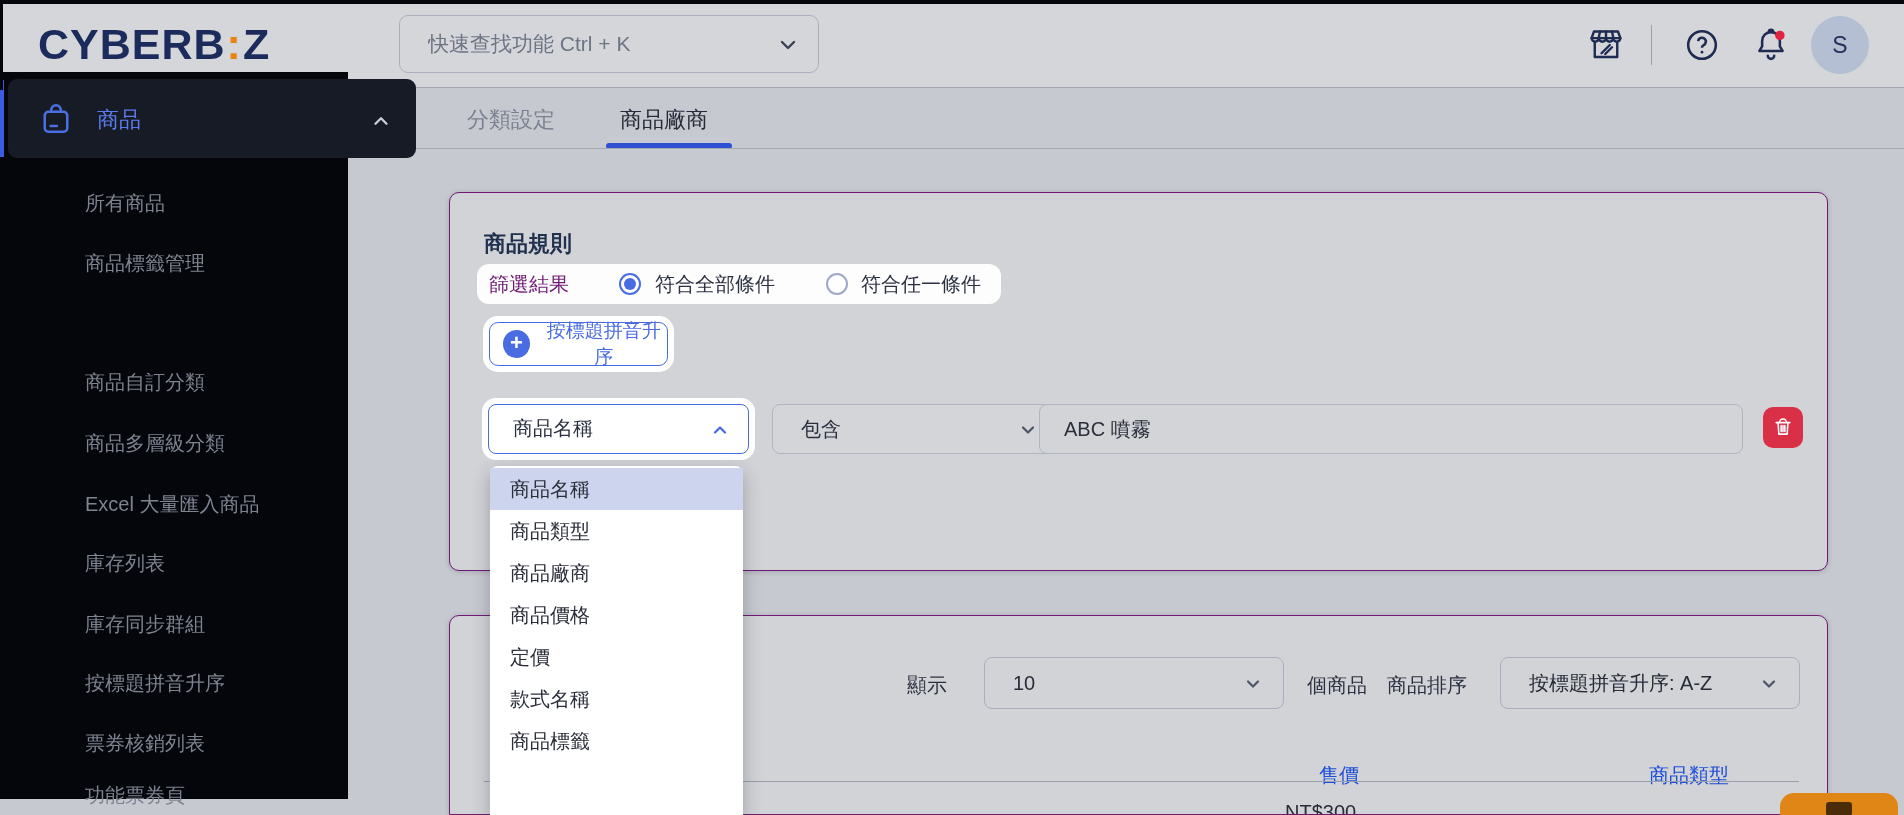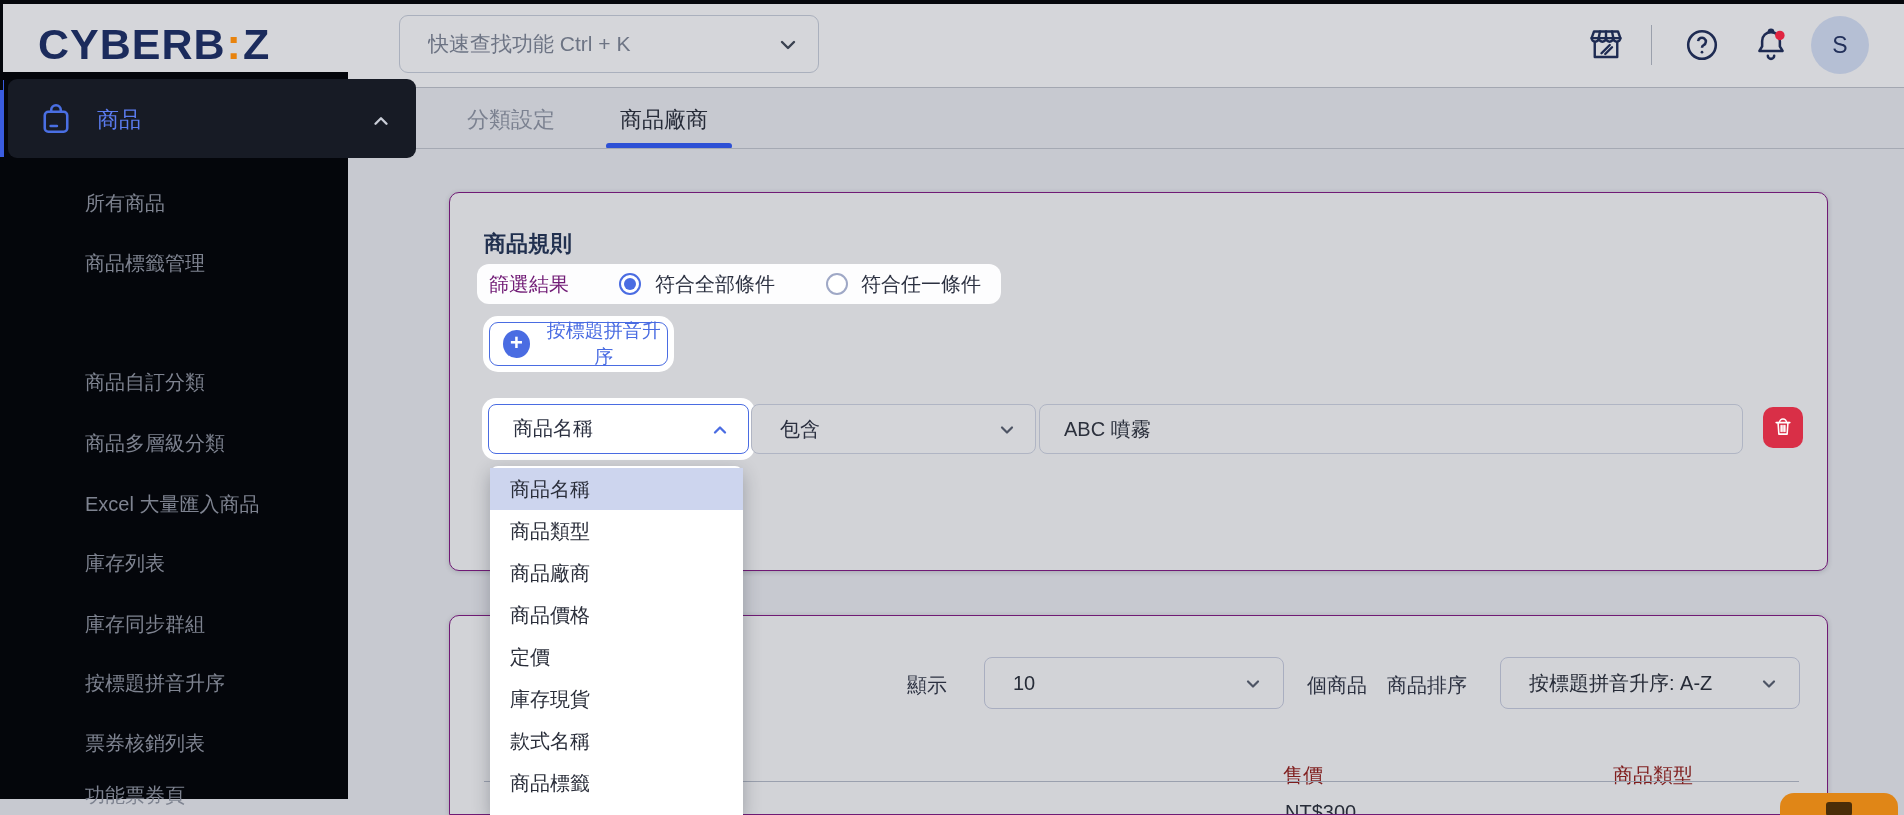--- a/index.html
+++ b/index.html
@@ -71,21 +71,21 @@
              display:flex; align-items:center; padding-left:13px; cursor:pointer; }
   .add-btn .plus { width:28px; height:28px; border-radius:50%; background:#4a6ce2; color:#fff;
              font-size:22px; font-weight:700; text-align:center; line-height:26px; }
   .add-btn .lbl { margin-left:11px; font-size:19px; color:#4a6ce2; }
   .field { position:absolute; top:211px; height:50px; border-radius:8px; font-size:20px;
            color:#2b3040; cursor:pointer; }
   .select-open { left:38px; width:261px; background:#fff; border:1.5px solid #4a6ce2;
                  box-shadow:0 0 0 6px #ffffff; }
   .select-open .val { position:absolute; left:24px; top:0; line-height:47px; }
   .select-plain { background:#d4d5d9; border:1px solid #b0b5c4; }
-  .op-select { left:301px; width:285px; }
+  .op-select { left:322px; width:285px; }
   .op-select .val { position:absolute; left:28px; top:0; line-height:48px; }
   .field .chev { position:absolute; right:18px; top:15px; }
   .value-input { position:absolute; left:589px; top:211px; width:704px; height:50px;
                  background:#d3d4d8; border:1px solid #b0b5c4; border-radius:8px; }
   .value-input input { position:absolute; left:24px; top:0; width:650px; height:48px; border:none;
                  outline:none; background:transparent; font-size:20px; color:#2b303c; font-family:inherit; }
   .trash-btn { position:absolute; left:1313px; top:214px; width:40px; height:41px;
                background:#d92f47; border:none; border-radius:10px; cursor:pointer; }
   .trash-btn svg { position:absolute; left:9px; top:9px; }
   
@@ -97,21 +97,21 @@
   .dropdown-panel .opt.highlight { background:#cdd5ee; }
   
   .ctrl-label { position:absolute; top:56px; font-size:20px; color:#2b3040; }
   .page-select { position:absolute; left:534px; top:41px; width:300px; height:52px;
                  border:1px solid #a9aec0; border-radius:8px; cursor:pointer; }
   .sort-select { position:absolute; left:1050px; top:41px; width:300px; height:52px;
                  border:1px solid #a9aec0; border-radius:8px; cursor:pointer; }
   .page-select .val, .sort-select .val { position:absolute; left:28px; top:0; line-height:50px;
                  font-size:20px; color:#272c38; }
   .page-select .chev, .sort-select .chev { position:absolute; right:20px; top:16px; }
-  .col-header { position:absolute; top:146px; font-size:20px; color:#7f1d1d; }
+  .col-header { position:absolute; top:146px; font-size:20px; color:#1d4ed8;margin-left:36px; }
   .table-divider { position:absolute; left:34px; top:165px; width:1315px; height:0;
                    border-top:1px solid #9aa0ae; }
   .cell-price { position:absolute; left:835px; top:185px; font-size:20px; color:#272c38; }
   
   .chat-btn { position:absolute; left:1780px; top:793px; width:118px; height:30px;
               background:#e08617; border:none; border-radius:14px 14px 0 0; cursor:pointer; z-index:45; }
   .chat-btn .glyph { position:absolute; left:46px; top:9px; width:26px; height:14px;
               background:#4a2d08; border-radius:3px; }
 </style>
 </head>
@@ -242,21 +242,20 @@
       </svg>
     </button>
   </section>
 
   <ul class="dropdown-panel">
     <li class="opt highlight">商品名稱</li>
     <li class="opt">商品類型</li>
     <li class="opt">商品廠商</li>
     <li class="opt">商品價格</li>
     <li class="opt">定價</li>
-    <li class="opt">庫存現貨</li>
     <li class="opt">款式名稱</li>
     <li class="opt">商品標籤</li>
   </ul>
 
   <section class="card card2">
     <span class="ctrl-label" style="left:457px">顯示</span>
     <div class="page-select">
       <span class="val">10</span>
       <span class="chev">
         <svg width="20" height="20" viewBox="0 0 24 24" fill="none" stroke="#4d5464" stroke-width="2.6" stroke-linecap="round" stroke-linejoin="round">

